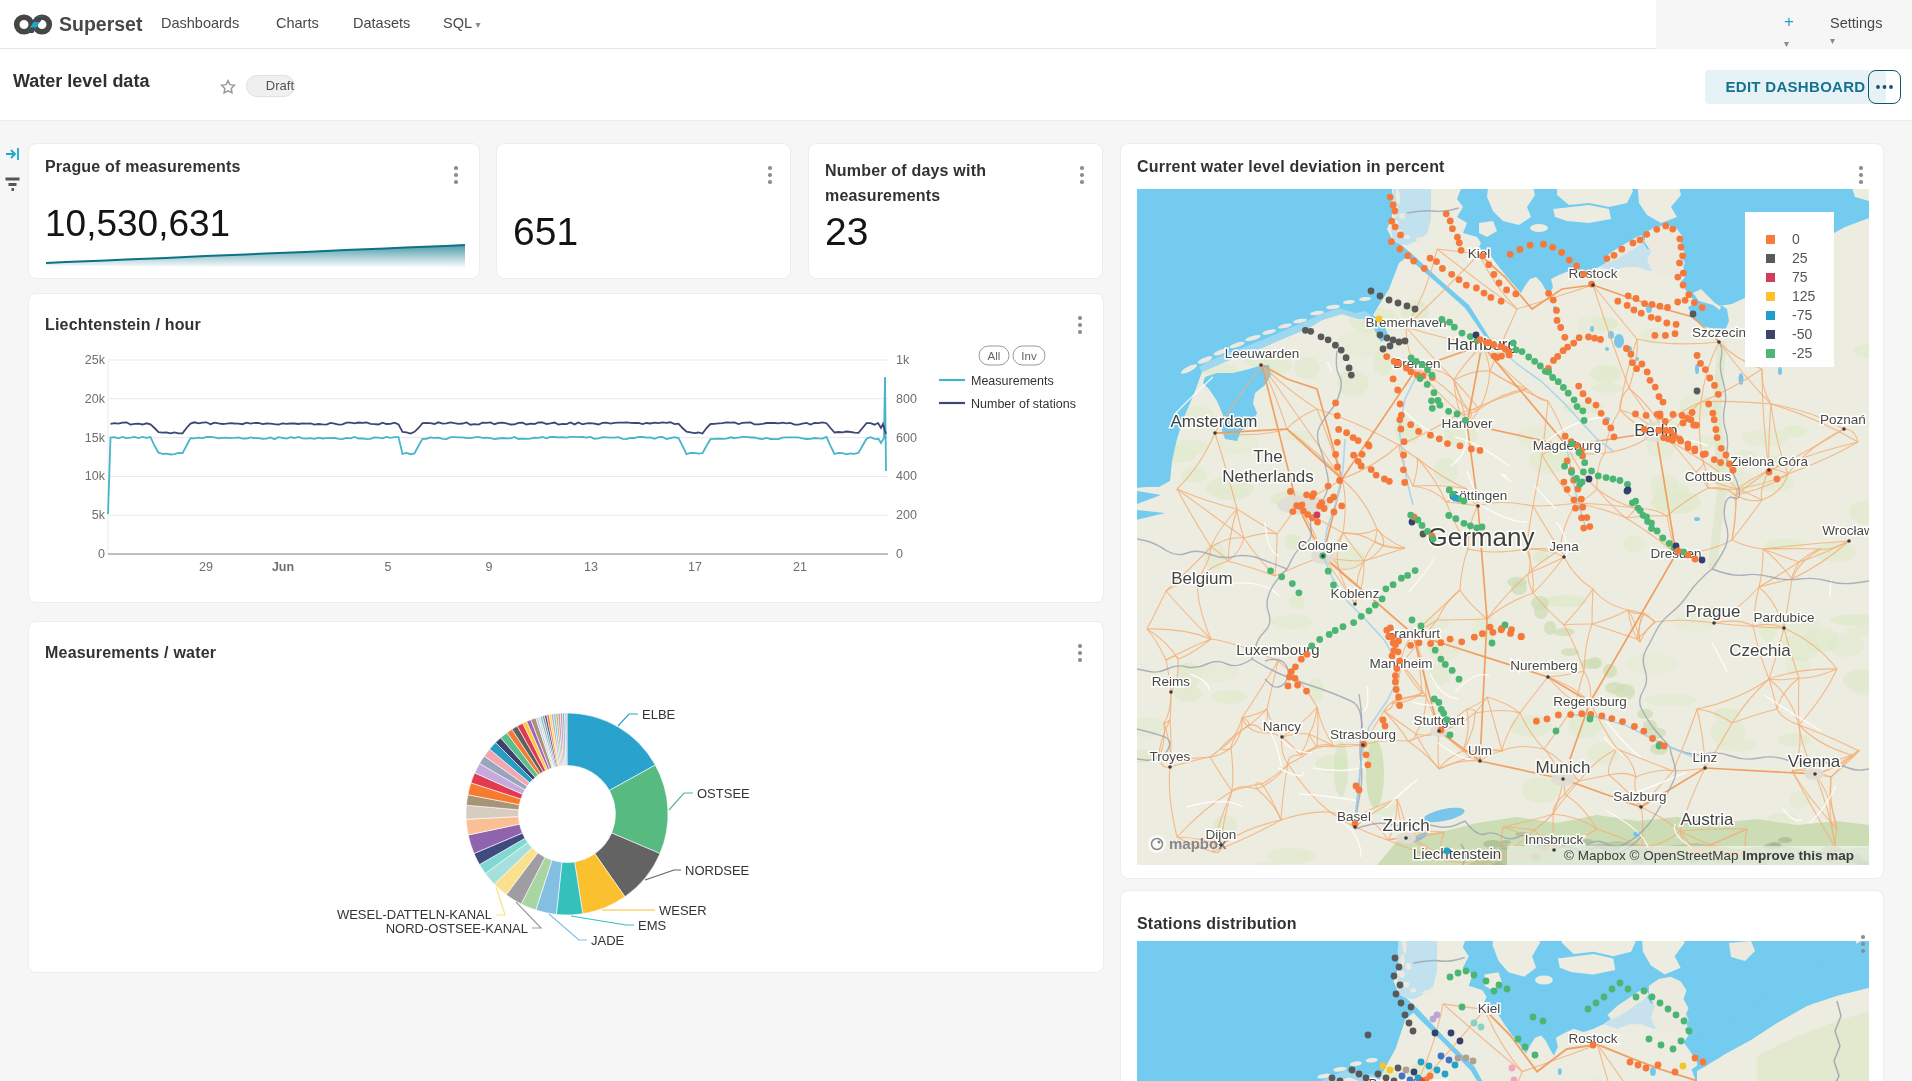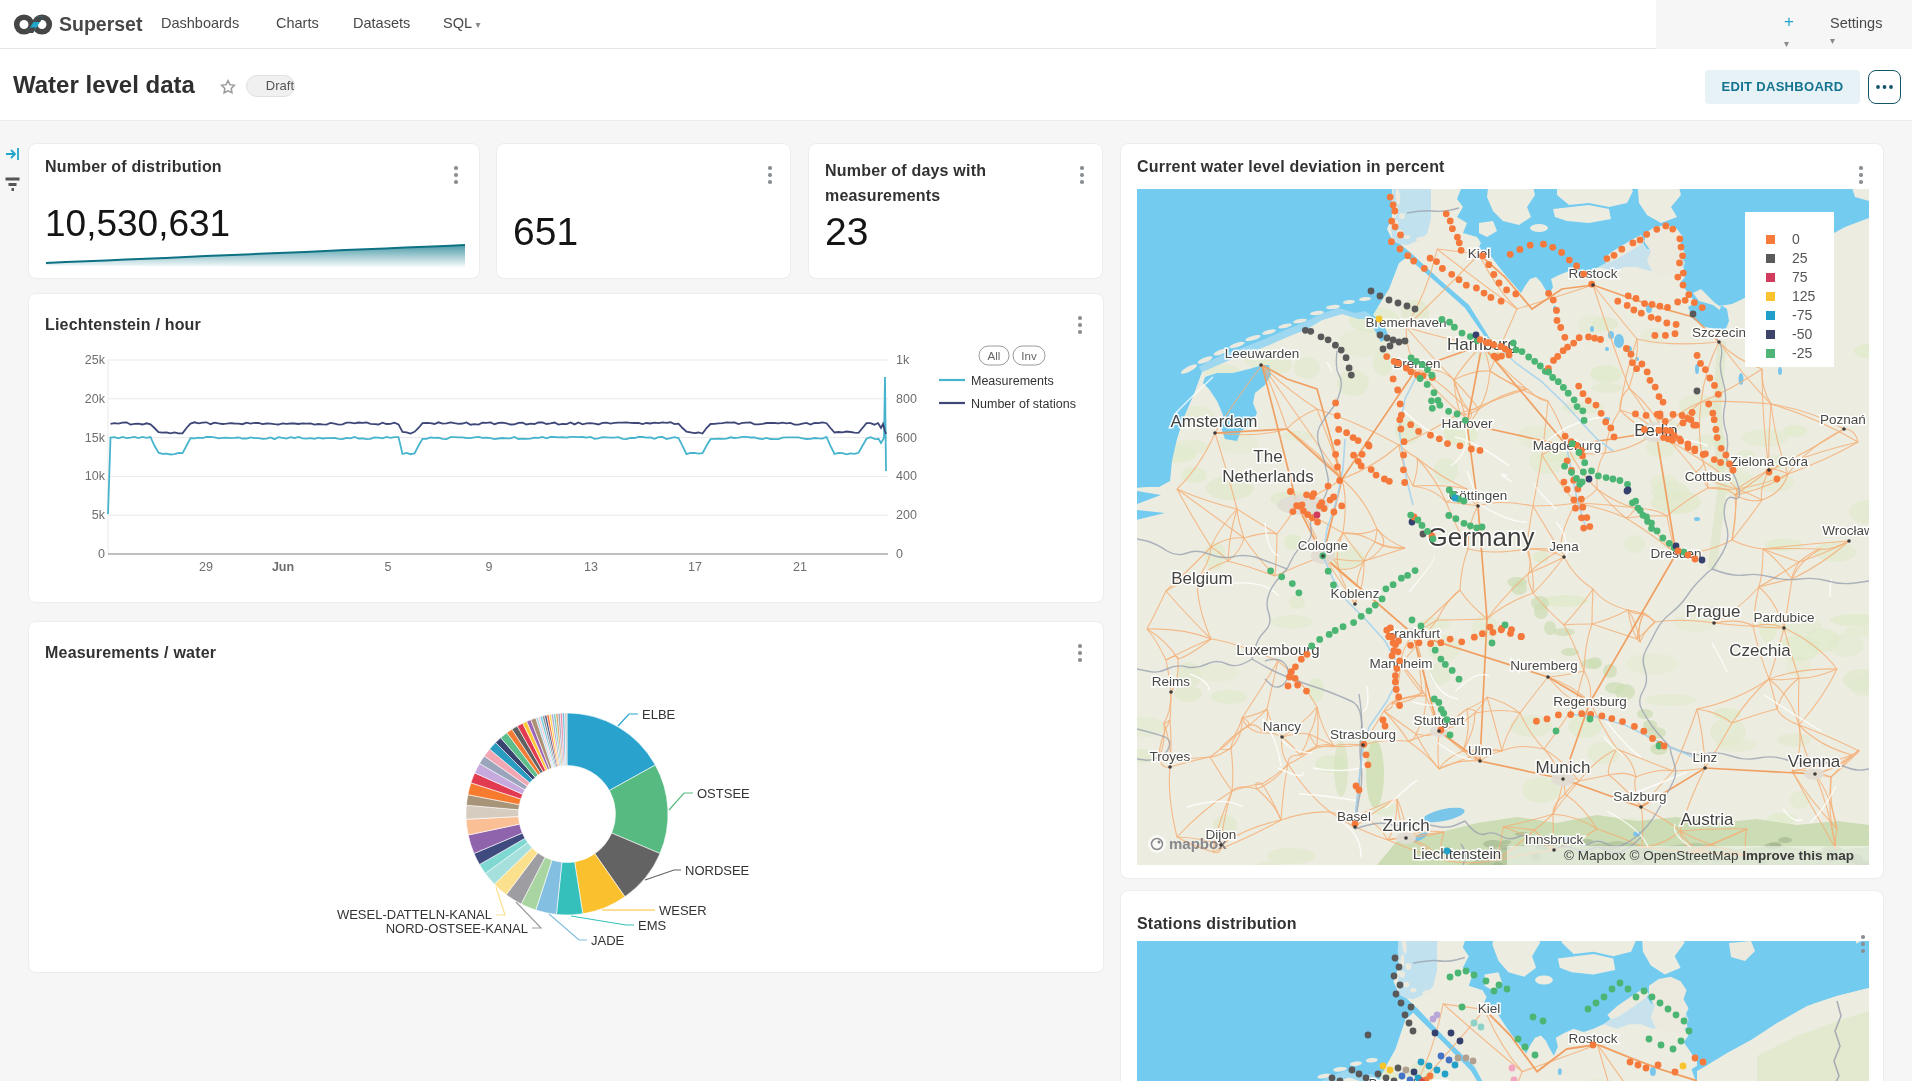--- a/index.html
+++ b/index.html
@@ -23,41 +23,41 @@
     <text x="46" y="22" font-size="19.5" font-weight="bold" fill="#484848" font-family="Liberation Sans, sans-serif">Superset</text>
   </svg>
   <span class="navlink" style="left:161px">Dashboards</span>
   <span class="navlink" style="left:276px">Charts</span>
   <span class="navlink" style="left:353px">Datasets</span>
   <span class="navlink" style="left:443px">SQL <span style="color:#8a8a8a;font-size:10px">▾</span></span>
   <span class="navlink" style="left:1784px;color:#20a7c9;font-size:17px;top:12px">+ <span style="color:#8a8a8a;font-size:10px;font-weight:normal">▾</span></span>
   <span class="navlink" style="left:1830px">Settings <span style="color:#8a8a8a;font-size:10px">▾</span></span>
 </div>
 <div class="header">
-  <span style="position:absolute;left:13px;top:22px;font-size:24px;font-weight:bold;color:#2f2f2f">Water level data</span>
+  <span style="position:absolute;left:13px;top:22px;font-size:18px;font-weight:bold;color:#2f2f2f">Water level data</span>
   <svg style="position:absolute;left:219px;top:29px" width="18" height="18" viewBox="0 0 24 24">
       <path d="M12 3.6l2.6 5.3 5.9.9-4.2 4.1 1 5.8L12 17l-5.2 2.7 1-5.8L3.5 9.8l5.9-.9z" fill="none" stroke="#9a9a9a" stroke-width="2"></path>
     </svg>
   <span style="position:absolute;left:246px;top:26px;width:49px;height:22px;background:#f0f0f0;border:1px solid #e0e0e0;border-radius:11px;font-size:13px;color:#555;text-align:right;line-height:20px">Draft</span>
-  <span style="position:absolute;left:1705px;top:21px;width:155px;height:34px;background:#e7f2f7;border-radius:4px;color:#14738f;font-weight:bold;font-size:13px;text-align:center;line-height:34px;letter-spacing:0.3px">EDIT DASHBOARD</span>
+  <span style="position:absolute;left:1705px;top:21px;width:181px;height:34px;background:#e7f2f7;border-radius:4px;color:#14738f;font-weight:bold;font-size:15px;text-align:center;line-height:34px;letter-spacing:0.3px">EDIT DASHBOARD</span>
   <span style="position:absolute;left:1868px;top:21px;width:33px;height:34px;border:1px solid #12556b;border-radius:8px"><svg width="31" height="32" viewBox="0 0 31 32">
         <circle cx="9" cy="16" r="1.9" fill="#12556b"></circle>
         <circle cx="15.5" cy="16" r="1.9" fill="#12556b"></circle>
         <circle cx="22" cy="16" r="1.9" fill="#12556b"></circle>
       </svg></span>
 </div>
 <svg style="position:absolute;left:5px;top:146px" width="16" height="16" viewBox="0 0 16 16">
     <path d="M1,8 h9 M6,4 l4,4 -4,4 M13,2 v12" stroke="#20a7c9" stroke-width="1.8" fill="none"></path>
   </svg>
 <svg style="position:absolute;left:4px;top:175px" width="18" height="18" viewBox="0 0 18 18">
     <path d="M1.5,4 h14 M4.5,9.5 h8 M7.5,14.5 h2.5" stroke="#555" stroke-width="3" fill="none"></path>
   </svg>
 
 <div class="card" style="left:28px;top:143px;width:452px;height:136px">
-  <div class="ctitle">Number of distribution</div>
+  <div class="ctitle">Prague of measurements</div>
   <div class="bignum" style="top:59px;font-size:37px">10,530,631</div>
   <div style="position:absolute;left:0;top:0"><svg width="452" height="136" viewBox="0 0 452 136">
         <defs>
           <linearGradient id="sg" x1="0" y1="0" x2="0" y2="1">
             <stop offset="0" stop-color="#117a8c" stop-opacity="0.75"></stop>
             <stop offset="1" stop-color="#117a8c" stop-opacity="0"></stop>
           </linearGradient>
         </defs>
         <path d="M17.0,119.0 L37.0,118.1 L56.9,117.3 L76.9,116.4 L96.8,115.6 L116.8,114.7 L136.7,113.9 L156.7,113.0 L176.6,112.1 L196.6,111.3 L216.5,110.4 L236.5,109.6 L256.4,108.7 L276.4,107.9 L296.3,107.0 L316.3,106.1 L336.2,105.3 L356.2,104.4 L376.1,103.6 L396.1,102.7 L416.0,101.9 L436.0,101.0 L436.0,124.0 L17.0,121.5 Z" fill="url(#sg)"></path>
         <path d="M17.0,119.0 L37.0,118.1 L56.9,117.3 L76.9,116.4 L96.8,115.6 L116.8,114.7 L136.7,113.9 L156.7,113.0 L176.6,112.1 L196.6,111.3 L216.5,110.4 L236.5,109.6 L256.4,108.7 L276.4,107.9 L296.3,107.0 L316.3,106.1 L336.2,105.3 L356.2,104.4 L376.1,103.6 L396.1,102.7 L416.0,101.9 L436.0,101.0" fill="none" stroke="#0f7284" stroke-width="2"></path>

